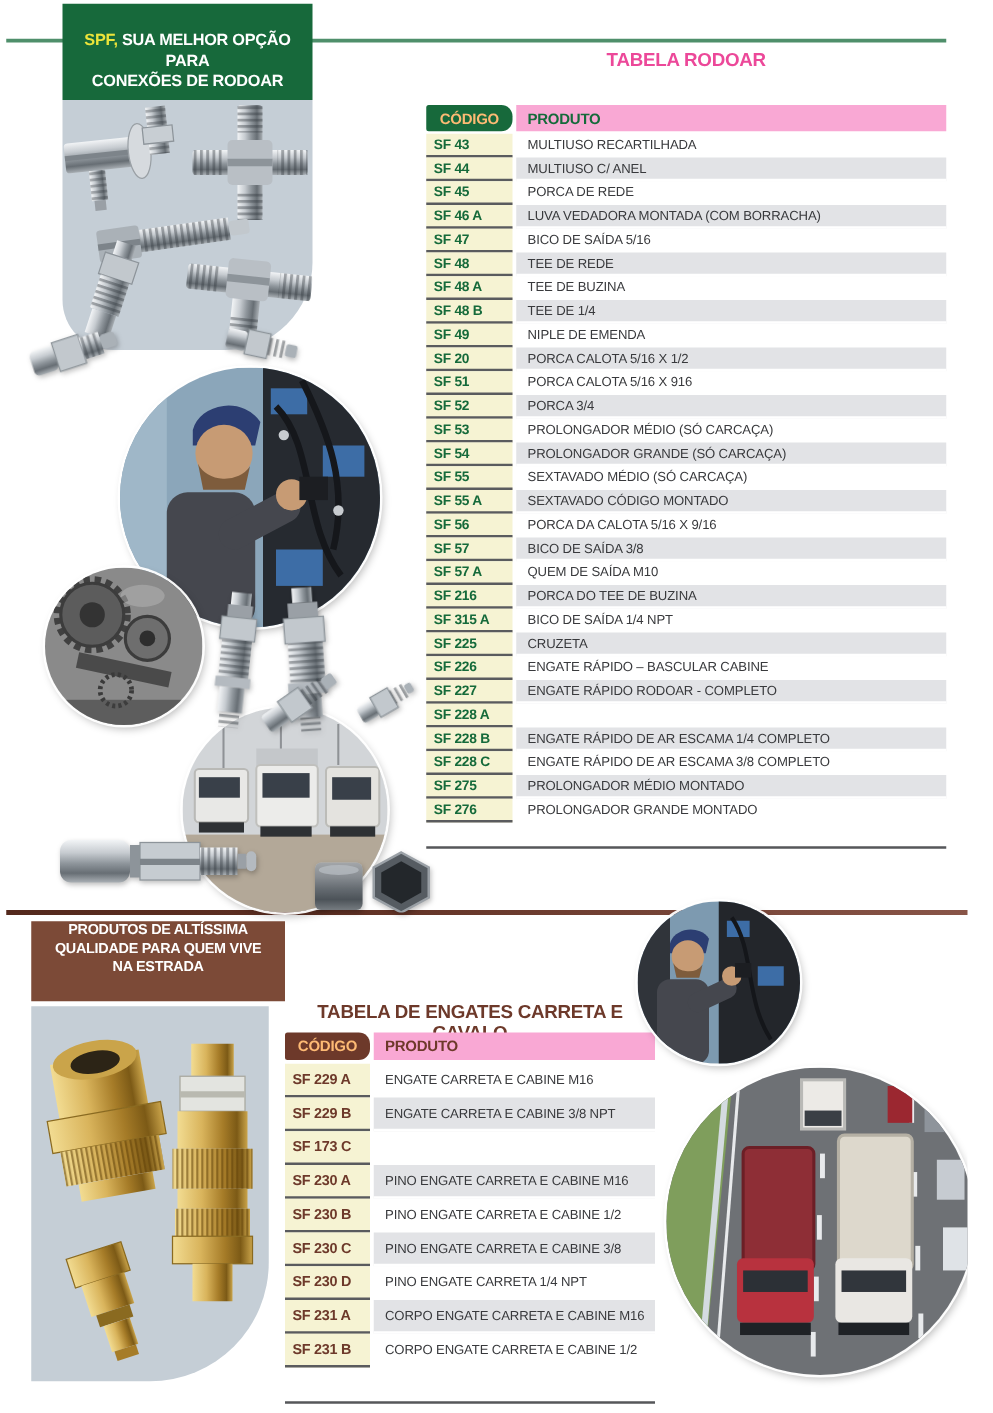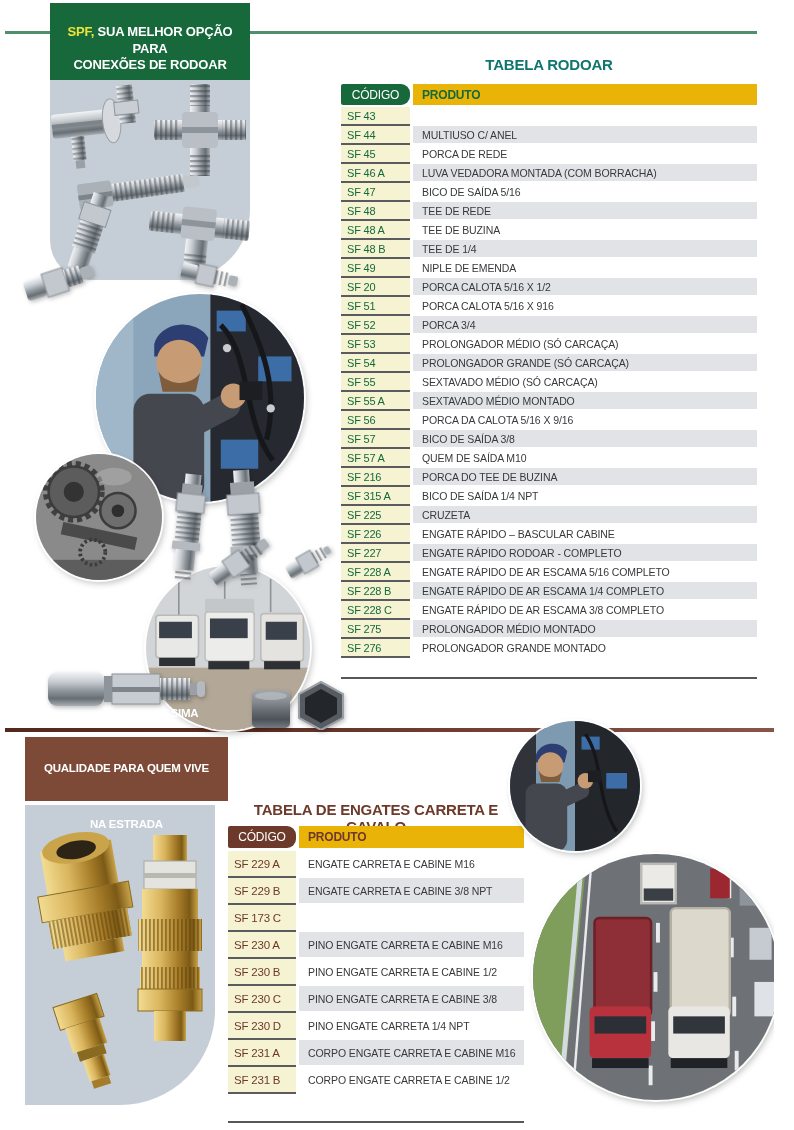--- a/index.html
+++ b/index.html
@@ -11,22 +11,22 @@
   .brown-rule{position:absolute;left:5px;top:728px;width:785px;height:4px;
               background:linear-gradient(to right,#54291d 0%,#5e2f22 30%,#8a5649 100%);z-index:1;}
 
   
   .green-banner{position:absolute;left:50px;top:3px;width:200px;height:77px;background:#17693b;
     display:flex;flex-direction:column;justify-content:flex-end;align-items:center;
     padding-bottom:7px;box-sizing:border-box;color:#fff;font-weight:bold;font-size:13px;
     line-height:1.25;text-align:center;letter-spacing:-0.2px;z-index:2;}
   .green-banner .brand{color:#ece43a;}
   .brown-banner{position:absolute;left:25px;top:737px;width:203px;height:64px;background:#7c4a37;
-    display:flex;flex-direction:column;justify-content:center;align-items:center;color:#fff;
-    font-weight:bold;font-size:11.5px;line-height:1.32;text-align:center;letter-spacing:-0.2px;z-index:2;gap:40px;}
+    display:flex;flex-direction:column;justify-content:flex-start;align-items:center;color:#fff;
+    font-weight:bold;font-size:11.5px;line-height:1.32;text-align:center;letter-spacing:-0.2px;z-index:2;}
 
   
   .photo-panel{position:absolute;background:#c5ced6;}
   #chrome-photo{left:50px;top:80px;width:200px;height:200px;border-radius:0 0 70px 40px;z-index:1;}
   #brass-photo{left:25px;top:805px;width:190px;height:300px;border-radius:0 0 95px 0;z-index:1;}
 
   
   .circle{position:absolute;border-radius:50%;overflow:hidden;z-index:2;
           box-shadow:0 0 0 2px rgba(255,255,255,.95),2px 3px 7px rgba(0,0,0,.28);}
   .circle svg{display:block;width:100%;height:100%;}
@@ -34,46 +34,46 @@
   #circ-parts{left:36px;top:454px;width:126px;height:126px;z-index:3;}
   #circ-trucksyard{left:146px;top:566px;width:164px;height:164px;}
   #circ-mech2{left:510px;top:721px;width:130px;height:130px;}
   #circ-highway{left:533px;top:854px;width:246px;height:246px;}
 
   
   .fit{position:absolute;z-index:4;filter:drop-shadow(1px 2px 2px rgba(0,0,0,.25));}
 
   
   .tbl-title{position:absolute;font-weight:bold;text-align:center;letter-spacing:-0.2px;}
-  #title-rodoar{left:341px;top:56px;width:416px;font-size:15px;color:#0f766e;}
+  #title-rodoar{left:341px;top:40px;width:416px;font-size:15px;color:#ec4899;}
   #title-engates{left:228px;top:801px;width:296px;font-size:15px;color:#6d392a;}
 
   
   .ptable{position:absolute;}
   .t-head,.t-row{display:grid;}
   #table-rodoar{left:341px;top:84px;width:416px;}
   #table-rodoar .t-head,#table-rodoar .t-row{grid-template-columns:69px 344px;column-gap:3px;}
   #table-engates{left:228px;top:826px;width:296px;}
   #table-engates .t-head,#table-engates .t-row{grid-template-columns:68px 225px;column-gap:3px;}
 
   .t-head{height:21px;margin-bottom:2px;}
   #table-engates .t-head{height:22px;margin-bottom:3px;}
-  .h-code{font-weight:normal;font-size:12px;color:#ffffff;display:flex;align-items:center;
+  .h-code{font-weight:bold;font-size:12px;color:#fdba74;display:flex;align-items:center;
           justify-content:center;letter-spacing:-0.2px;}
-  .h-prod{background:#eab308;font-weight:bold;font-size:12px;display:flex;align-items:center;
+  .h-prod{background:#f9a8d4;font-weight:bold;font-size:12px;display:flex;align-items:center;
           padding-left:9px;letter-spacing:-0.2px;}
   #table-rodoar .h-code{background:#17693b;border-radius:2px 9px 9px 2px;}
   #table-rodoar .h-prod{color:#156a3a;}
   #table-engates .h-code{background:#6d392a;border-radius:2px 9px 9px 2px;}
   #table-engates .h-prod{color:#6d392a;}
 
   .t-row{box-sizing:border-box;}
   #table-rodoar .t-row{height:19px;}
   #table-engates .t-row{height:27px;}
-  .code-cell{background:#f6f3d3;font-weight:normal;display:flex;align-items:center;
+  .code-cell{background:#f6f3d3;font-weight:bold;display:flex;align-items:center;
              padding-left:6px;box-sizing:border-box;border-bottom:2px solid #5a5b5e;letter-spacing:-0.2px;}
   #table-rodoar .code-cell{font-size:11px;color:#156a3a;}
   #table-engates .code-cell{font-size:11.5px;color:#6d392a;}
   .prod-cell{background:#fff;display:flex;align-items:center;padding-left:9px;box-sizing:border-box;
              border-bottom:2px solid #fff;font-size:10.5px;color:#38393c;letter-spacing:-0.1px;
              white-space:nowrap;overflow:hidden;}
   .rows .t-row:nth-child(even) .prod-cell{background:#e2e3e6;}
   .end-rule{position:absolute;height:2px;background:#56575a;z-index:1;}
   #endrule-rodoar{left:341px;top:677px;width:416px;}
   #endrule-engates{left:228px;top:1121px;width:296px;}
@@ -188,20 +188,21 @@
 
   <div id="title-rodoar" class="tbl-title">TABELA RODOAR</div>
   <div id="table-rodoar" class="ptable">
     <div class="t-head">
       <div class="h-code">CÓDIGO</div>
       <div class="h-prod">PRODUTO</div>
     </div>
     <div class="rows">
   <div class="t-row">
     <div class="code-cell">SF 43</div>
+    <div class="prod-cell">MULTIUSO RECARTILHADA</div>
   </div>
 
   <div class="t-row">
     <div class="code-cell">SF 44</div>
     <div class="prod-cell">MULTIUSO C/ ANEL</div>
   </div>
 
   <div class="t-row">
     <div class="code-cell">SF 45</div>
     <div class="prod-cell">PORCA DE REDE</div>
@@ -263,21 +264,21 @@
     <div class="prod-cell">PROLONGADOR GRANDE (SÓ CARCAÇA)</div>
   </div>
 
   <div class="t-row">
     <div class="code-cell">SF 55</div>
     <div class="prod-cell">SEXTAVADO MÉDIO (SÓ CARCAÇA)</div>
   </div>
 
   <div class="t-row">
     <div class="code-cell">SF 55 A</div>
-    <div class="prod-cell">SEXTAVADO MÉDIO MONTADO</div>
+    <div class="prod-cell">SEXTAVADO CÓDIGO MONTADO</div>
   </div>
 
   <div class="t-row">
     <div class="code-cell">SF 56</div>
     <div class="prod-cell">PORCA DA CALOTA 5/16 X 9/16</div>
   </div>
 
   <div class="t-row">
     <div class="code-cell">SF 57</div>
     <div class="prod-cell">BICO DE SAÍDA 3/8</div>
@@ -308,21 +309,20 @@
     <div class="prod-cell">ENGATE RÁPIDO – BASCULAR CABINE</div>
   </div>
 
   <div class="t-row">
     <div class="code-cell">SF 227</div>
     <div class="prod-cell">ENGATE RÁPIDO RODOAR - COMPLETO</div>
   </div>
 
   <div class="t-row">
     <div class="code-cell">SF 228 A</div>
-    <div class="prod-cell">ENGATE RÁPIDO DE AR ESCAMA 5/16 COMPLETO</div>
   </div>
 
   <div class="t-row">
     <div class="code-cell">SF 228 B</div>
     <div class="prod-cell">ENGATE RÁPIDO DE AR ESCAMA 1/4 COMPLETO</div>
   </div>
 
   <div class="t-row">
     <div class="code-cell">SF 228 C</div>
     <div class="prod-cell">ENGATE RÁPIDO DE AR ESCAMA 3/8 COMPLETO</div>

